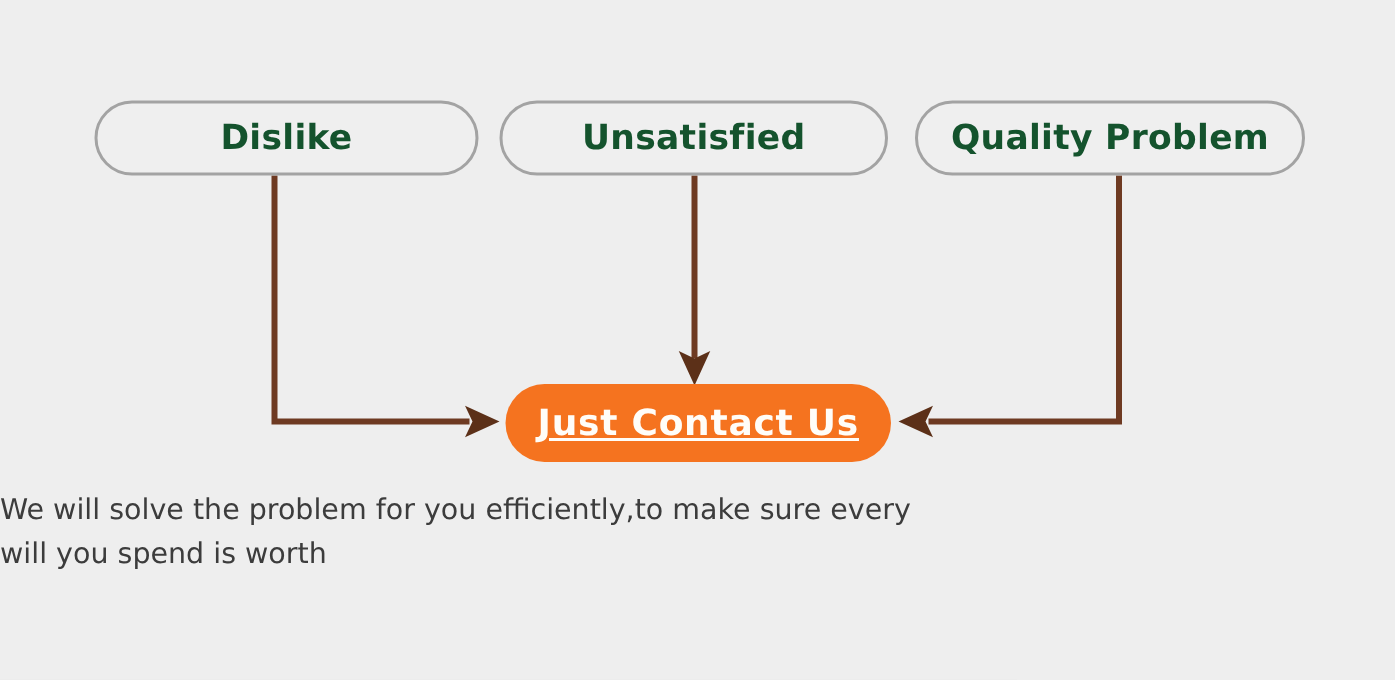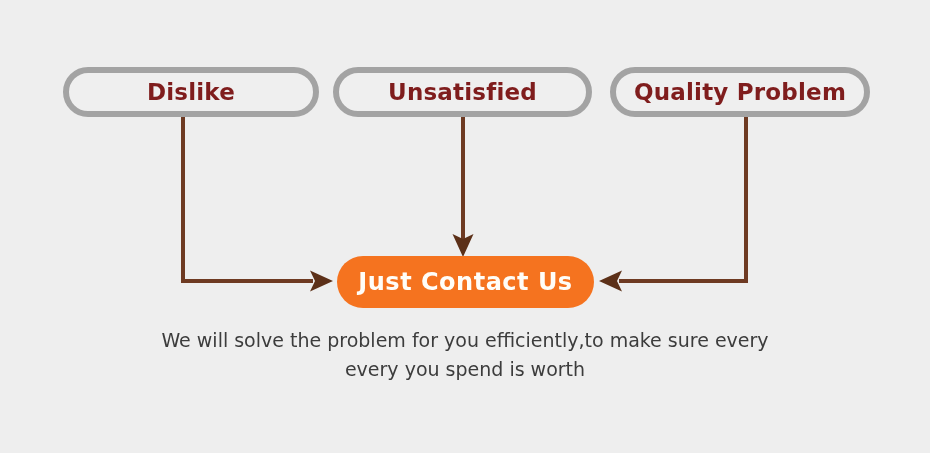--- a/index.html
+++ b/index.html
@@ -21,29 +21,29 @@
     top: 0;
     width: 930px;
     height: 453px;
     pointer-events: none;
   }
   .pill {
     position: absolute;
     top: 67px;
     height: 50px;
     box-sizing: border-box;
-    border: 6px solid #a3a3a3;
+    border: 2px solid #a3a3a3;
     border-radius: 25px;
     background: #efefef;
     display: flex;
     align-items: center;
     justify-content: center;
     font-weight: bold;
     font-size: 23px;
-    color: #7f1d1d;
+    color: #14532d;
     letter-spacing: 0.2px;
   }
   .pill-1 { left: 63px;  width: 256px; }
   .pill-2 { left: 333px; width: 259px; }
   .pill-3 { left: 610px; width: 260px; }
   .cta {
     position: absolute;
     left: 337px;
     top: 256px;
     width: 257px;
@@ -54,27 +54,27 @@
     color: #fffdf8;
     font-family: "DejaVu Sans", "Liberation Sans", sans-serif;
     font-weight: bold;
     font-size: 24px;
     letter-spacing: 0.5px;
     display: flex;
     align-items: center;
     justify-content: center;
     cursor: pointer;
     padding: 0;
+    text-decoration: underline;
   }
   .caption {
     position: absolute;
     left: 0;
     top: 326px;
     width: 930px;
-    text-align: center;
     color: #3c3c3c;
     font-size: 19px;
     line-height: 29px;
     font-weight: normal;
   }
 </style>
 </head>
 <body>
 
 <div class="canvas">
@@ -106,16 +106,16 @@
   <div class="pill pill-2">
     <span>Unsatisfied</span>
   </div>
 
   <button class="cta">
     <span>Just Contact Us</span>
   </button>
 
   <div class="caption">
     <div>We will solve the problem for you efficiently,to make sure every</div>
-    <div>every you spend is worth</div>
+    <div>will you spend is worth</div>
   </div>
 
 </div>
 
 </body></html>

